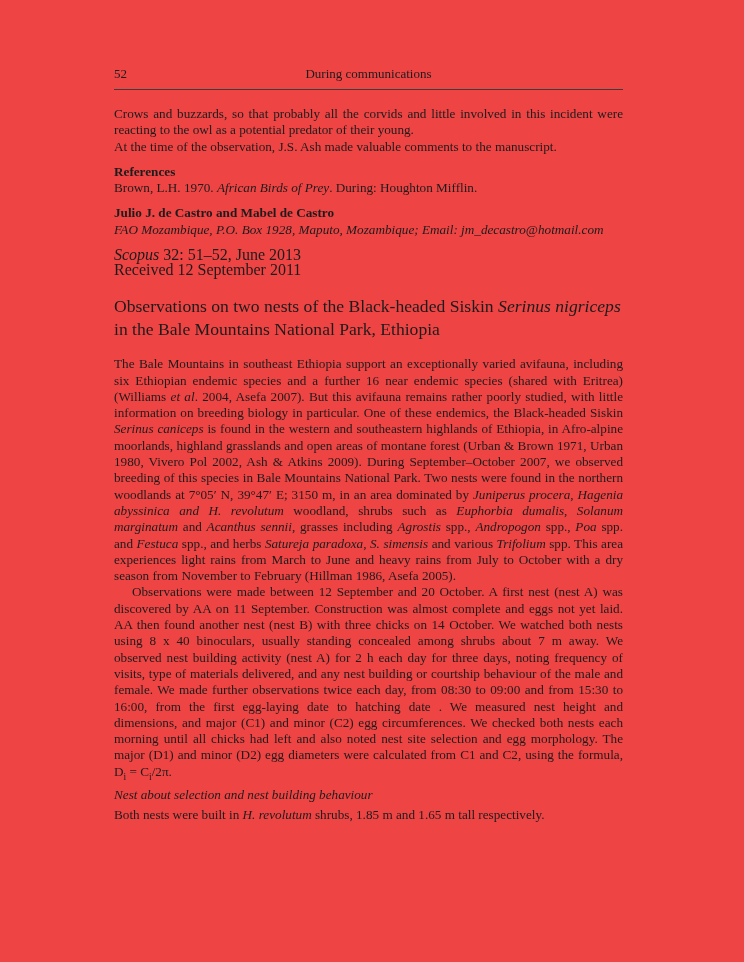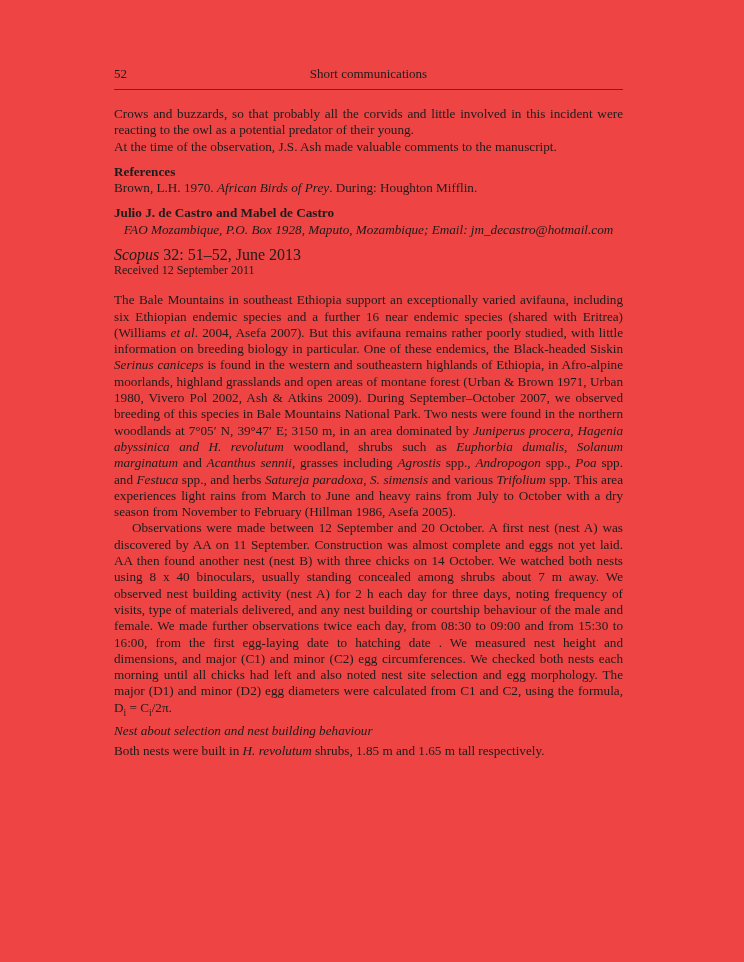--- a/index.html
+++ b/index.html
@@ -33,59 +33,60 @@
     font-size: 13.2px;
     line-height: 16.3px;
   }
   .just { text-align: justify; text-justify: inter-word; }
   .it { font-style: italic; }
   .sb { vertical-align: sub; font-size: 0.72em; line-height: 0; }
   .closing   { margin-top: 16px; }
   .ack-head  { font-weight: bold; }
   .ref-head  { font-weight: bold; margin-top: 9px; }
   .authors   { font-weight: bold; margin-top: 9px; }
-  .affil     { font-style: italic; text-align: center; }
+  .affil     { font-style: italic; }
   .cite      { font-size: 16px; line-height: 14.6px; margin-top: 10px; }
-  .received  { font-size: 12px; line-height: 14.6px; }
+  .received  { font-size: 16px; line-height: 14.6px; }
   .title {
     font-size: 17.6px;
     line-height: 23px;
     font-weight: normal;
     margin-top: 18px;
   }
   .para-intro   { margin-top: 15px; }
   .para-methods { text-indent: 18px; }
   .subhead   { font-style: italic; margin-top: 7px; }
   .final     { margin-top: 4px; }
 </style>
 </head>
 <body>
 
 <div class="page">
   <div class="content">
 
     <div class="header">
       <span class="num">52</span>
-      <span class="rh">Short communications</span>
+      <span class="rh">During communications</span>
       <span></span>
     </div>
 
     <p class="block just closing"><span>Crows and buzzards, so that probably all the corvids and little involved in this incident were reacting to the owl as a potential predator of their young.</span></p>
 
     <p class="block">At the time of the observation, J.S. Ash made valuable comments to the manuscript.</p>
 
     <p class="block ref-head">References</p>
     <p class="block"><span>Brown, L.H. 1970. </span><span class="it">African Birds of Prey</span><span>. During: Houghton Mifflin.</span></p>
 
     <p class="block authors">Julio J. de Castro and Mabel de Castro</p>
     <p class="block affil">FAO Mozambique, P.O. Box 1928, Maputo, Mozambique; Email: jm_decastro@hotmail.com</p>
 
     <p class="cite"><span class="it">Scopus</span><span> 32: 51–52, June 2013</span></p>
     <p class="received">Received 12 September 2011</p>
 
+    <h1 class="title"><span>Observations on two nests of the Black-headed Siskin </span><span class="it">Serinus nigriceps</span><span> in the Bale Mountains National Park, Ethiopia</span></h1>
 
     <p class="block just para-intro"><span>The Bale Mountains in southeast Ethiopia support an exceptionally varied avifauna, including six Ethiopian endemic species and a further 16 near endemic species (shared with Eritrea) (Williams </span><span class="it">et al</span><span>. 2004, Asefa 2007). But this avifauna remains rather poorly studied, with little information on breeding biology in particular. One of these endemics, the Black-headed Siskin </span><span class="it">Serinus caniceps</span><span> is found in the western and southeastern highlands of Ethiopia, in Afro-alpine moorlands, highland grasslands and open areas of montane forest (Urban &amp; Brown 1971, Urban 1980, Vivero Pol 2002, Ash &amp; Atkins 2009). During September–October 2007, we observed breeding of this species in Bale Mountains National Park. Two nests were found in the northern woodlands at 7°05′ N, 39°47′ E; 3150 m, in an area dominated by </span><span class="it">Juniperus procera</span><span>, </span><span class="it">Hagenia abyssinica and H. revolutum</span><span> woodland, shrubs such as </span><span class="it">Euphorbia dumalis</span><span>, </span><span class="it">Solanum marginatum</span><span> and </span><span class="it">Acanthus sennii</span><span>, grasses including </span><span class="it">Agrostis</span><span> spp., </span><span class="it">Andropogon</span><span> spp., </span><span class="it">Poa</span><span> spp. and </span><span class="it">Festuca</span><span> spp., and herbs </span><span class="it">Satureja paradoxa</span><span>, </span><span class="it">S. simensis</span><span> and various </span><span class="it">Trifolium</span><span> spp. This area experiences light rains from March to June and heavy rains from July to October with a dry season from November to February (Hillman 1986, Asefa 2005).</span></p>
     <p class="block just para-methods"><span>Observations were made between 12 September and 20 October. A first nest (nest A) was discovered by AA on 11 September. Construction was almost complete and eggs not yet laid. AA then found another nest (nest B) with three chicks on 14 October. We watched both nests using 8 x 40 binoculars, usually standing concealed among shrubs about 7 m away. We observed nest building activity (nest A) for 2 h each day for three days, noting frequency of visits, type of materials delivered, and any nest building or courtship behaviour of the male and female. We made further observations twice each day, from 08:30 to 09:00 and from 15:30 to 16:00, from the first egg-laying date to hatching date . We measured nest height and dimensions, and major (C1) and minor (C2) egg circumferences. We checked both nests each morning until all chicks had left and also noted nest site selection and egg morphology. The major (D1) and minor (D2) egg diameters were calculated from C1 and C2, using the formula, D</span><span class="sb">i</span><span> = C</span><span class="sb">i</span><span>/2π.</span></p>
 
     <p class="block subhead">Nest about selection and nest building behaviour</p>
     <p class="block just final"><span>Both nests were built in </span><span class="it">H. revolutum</span><span> shrubs, 1.85 m and 1.65 m tall respectively.</span></p>
 
   </div>
 </div>
 

